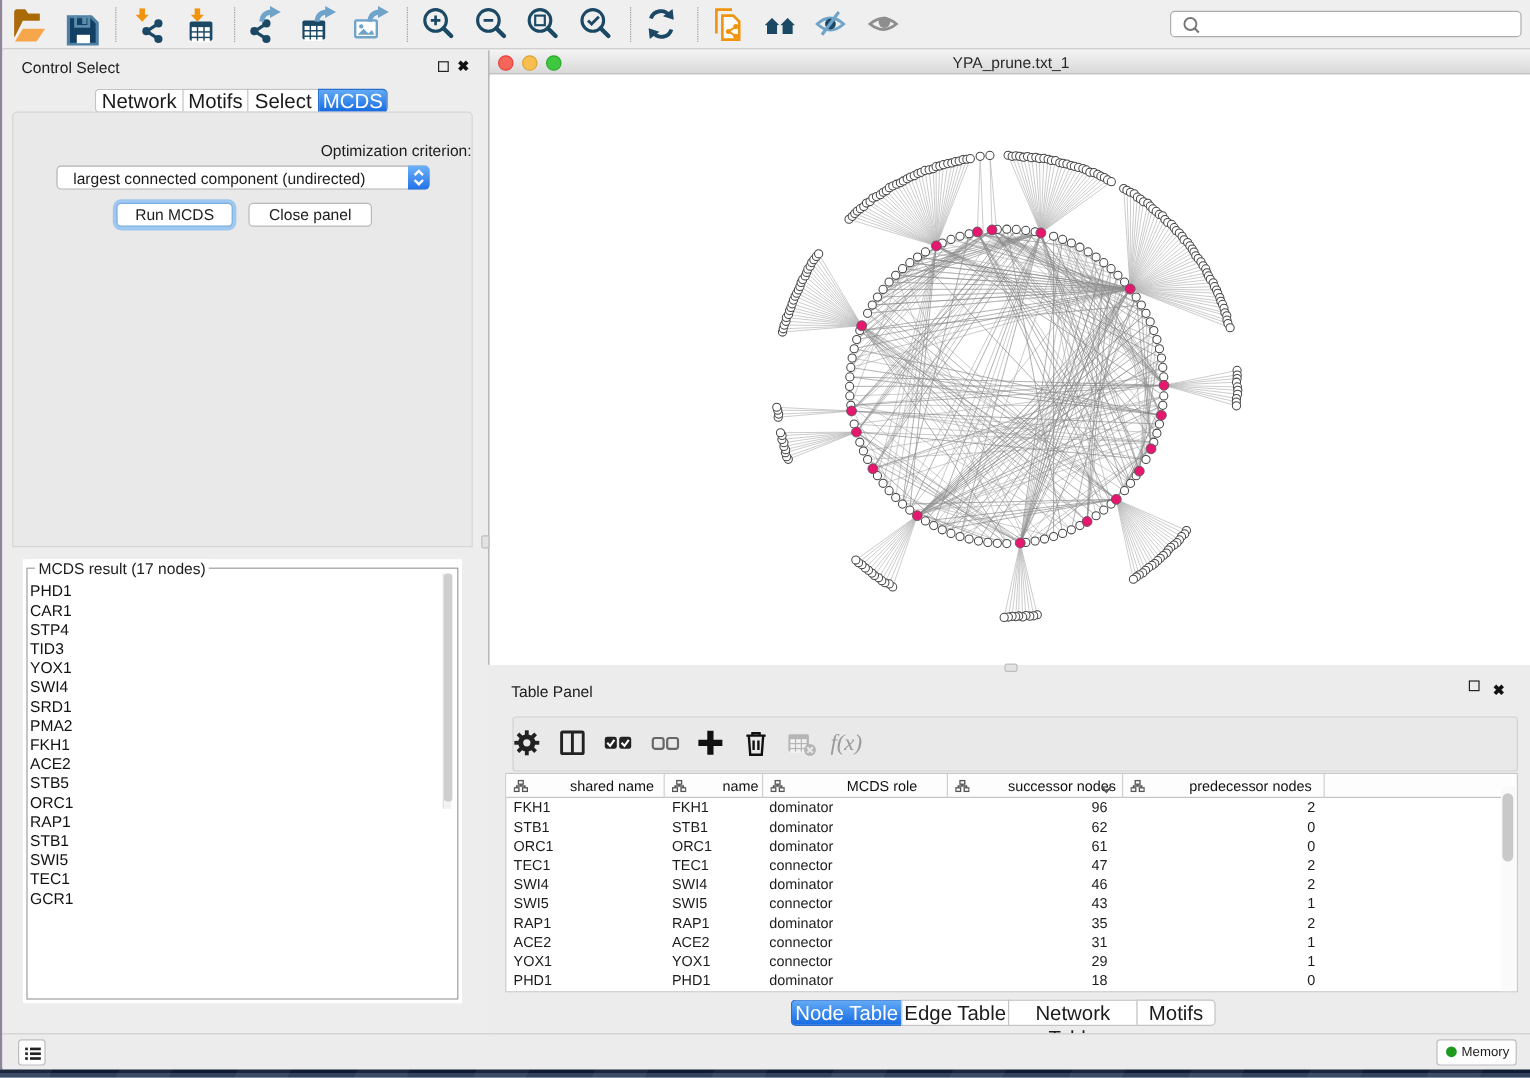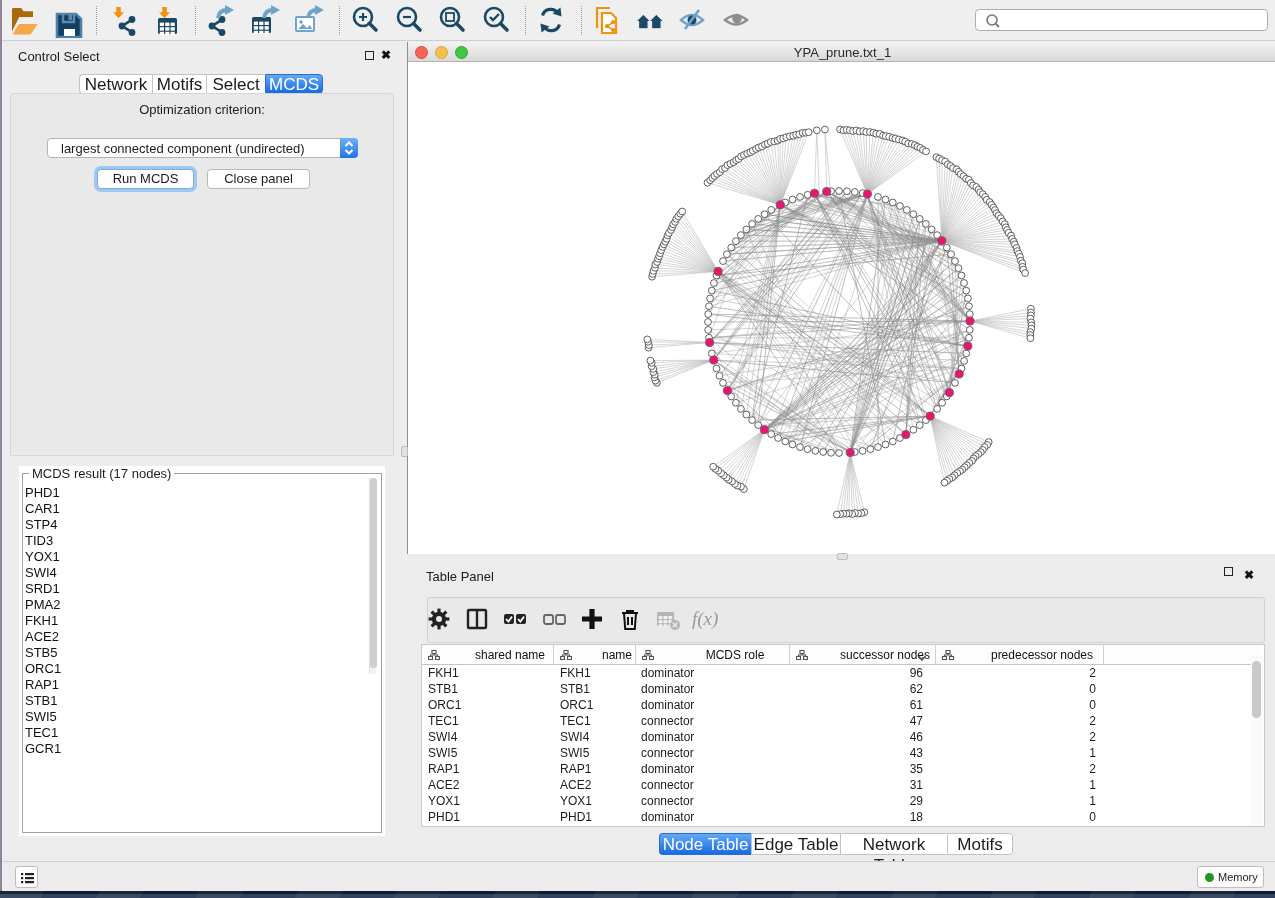--- a/index.html
+++ b/index.html
@@ -240,21 +240,21 @@
     <div class="ptitle" style="left:16px; top:7px;">Control Select</div>
     <div class="wbtn-sq" style="left:363px; top:9px;"></div>
     <div class="wbtn-x" style="left:379px; top:9px;">✖</div>
     <div class="tabs">
       <div class="tab" style="width:73px">Network</div>
       <div class="tab" style="width:54px">Motifs</div>
       <div class="tab" style="width:59px">Select</div>
       <div class="tab sel last" style="width:58px">MCDS</div>
     </div>
     <div class="cbody">
-      <div style="position:absolute; left:0; top:8px; width:100%; text-align:center; font-size:13px;">Optimization criterion:</div>
+      <div style="position:absolute; left:0; top:24px; width:100%; text-align:right; font-size:13px;">Optimization criterion:</div>
       <div class="selectbox">largest connected component (undirected)
         <div class="stepper"><svg width="18" height="20" viewBox="0 0 18 20" style="">
               <path d="M5.5 8 L9 4.5 L12.5 8" fill="none" stroke="#fff" stroke-width="2"></path>
               <path d="M5.5 12 L9 15.5 L12.5 12" fill="none" stroke="#fff" stroke-width="2"></path>
             </svg></div>
       </div>
       <div class="btn focus" style="left:86px; top:75px; width:97px;">Run MCDS</div>
       <div class="btn" style="left:196px; top:75px; width:103px;">Close panel</div>
     </div>
     <div class="fieldset-wrap">

